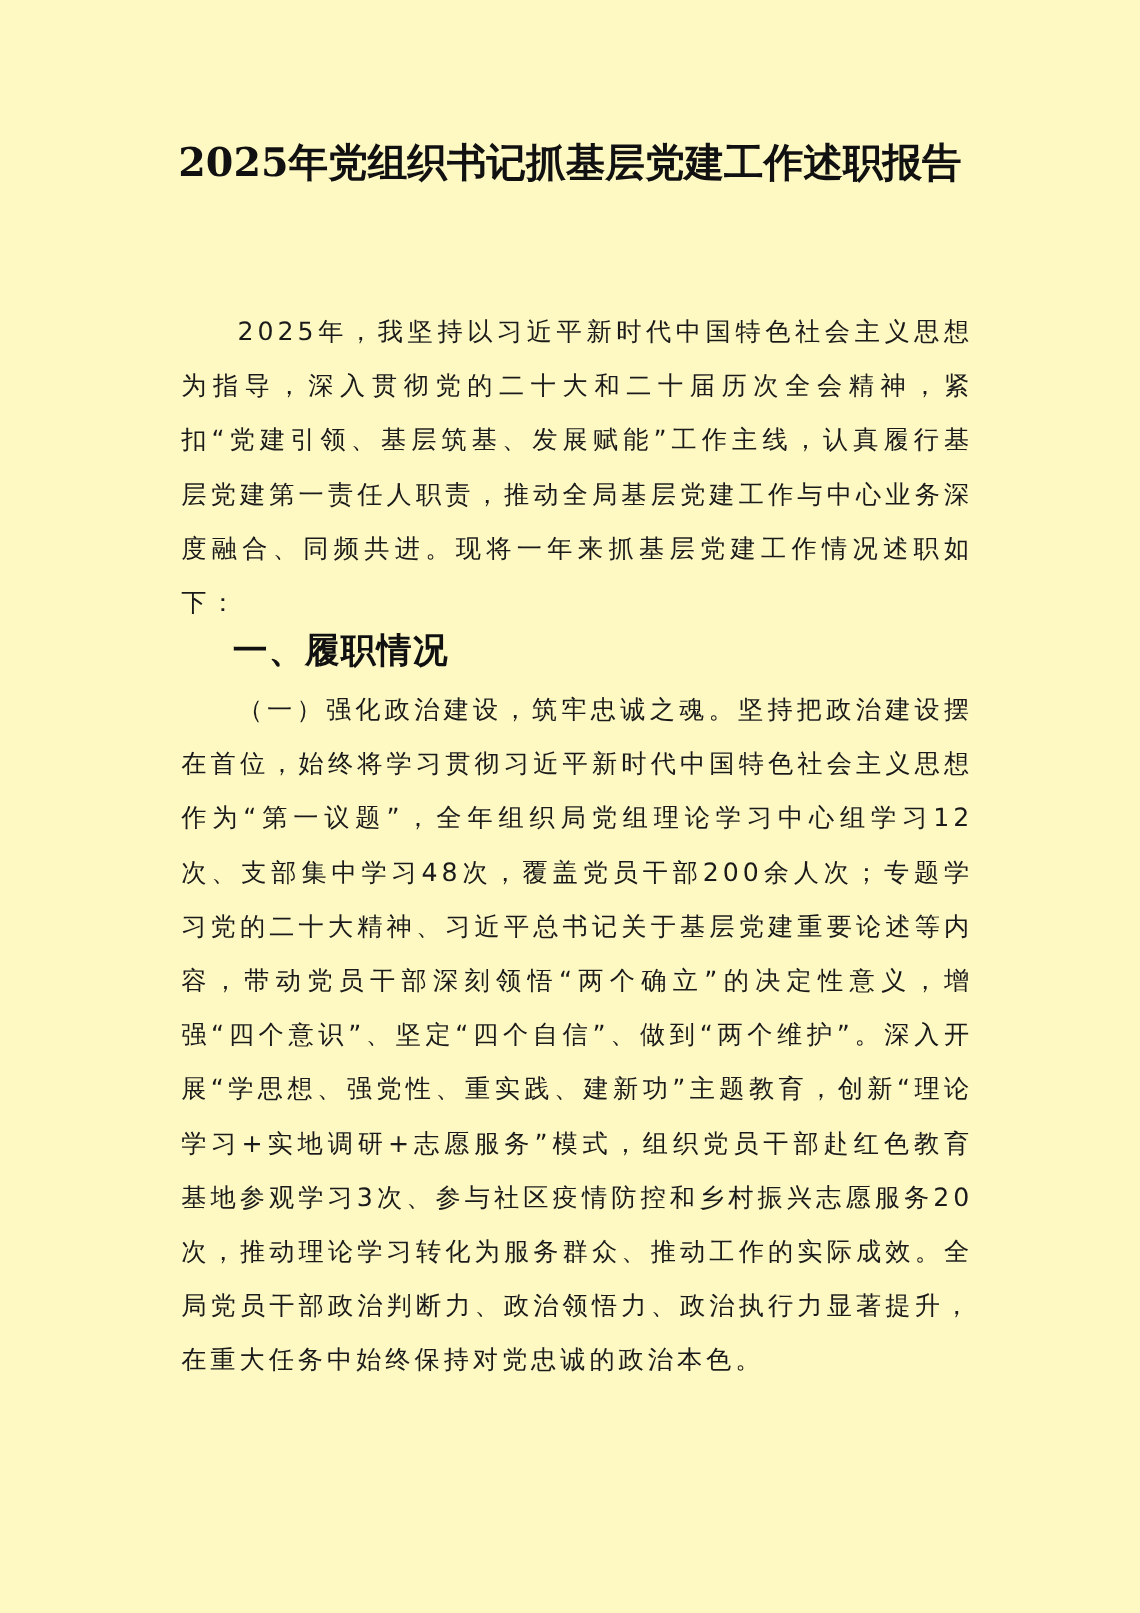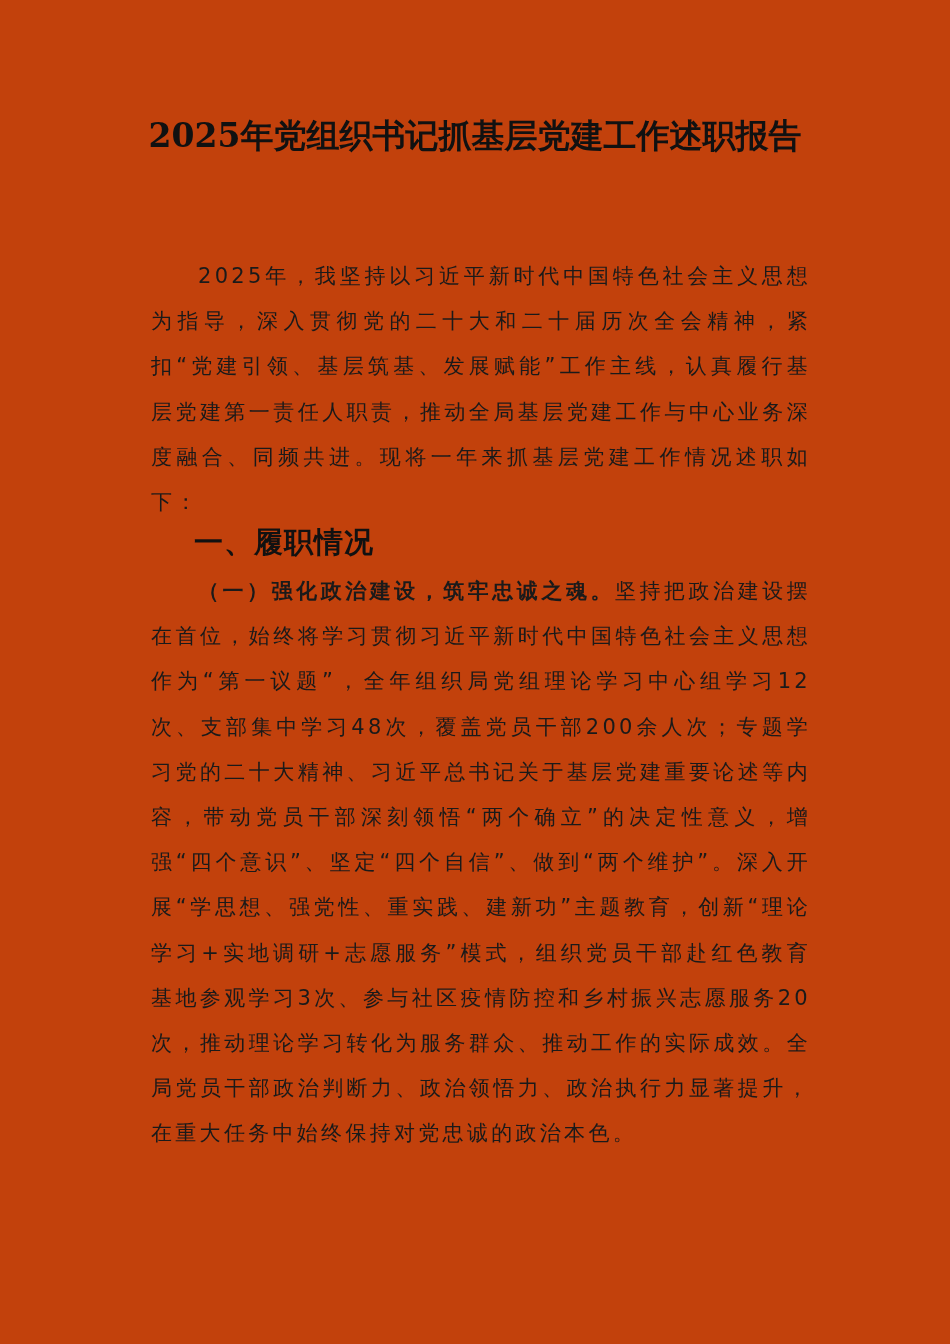--- a/index.html
+++ b/index.html
@@ -14,21 +14,21 @@
       overflow: hidden;
       font-family: "DejaVu Serif", "Liberation Serif", serif;
       color: #111111;
     }
     .page {
       position: absolute;
       left: 0;
       top: 0;
       width: 950px;
       height: 1344px;
-      background: #c2410c;
+      background: #fef9c3;
     }
     .title {
       position: absolute;
       left: 140px;
       width: 670px;
       top: 112px;
       text-align: center;
       font-family: "DejaVu Serif", "Liberation Serif", serif;
       font-weight: bold;
       font-size: 33px;
@@ -59,21 +59,21 @@
       margin: 0;
       font-size: 29px;
       line-height: 45px;
       font-weight: bold;
       font-family: "DejaVu Sans", "Liberation Sans", sans-serif;
       color: #111111;
       letter-spacing: 1px;
     }
     .p2 { top: 565px; }
     .sub-heading {
-      font-weight: bold;
+      font-weight: normal;
     }
   </style>
 </head>
 <body>
 
 <div class="page">
   <h1 class="title">2025年党组织书记抓基层党建工作述职报告</h1>
 
   <p class="body-text indent p1">2025年，我坚持以习近平新时代中国特色社会主义思想为指导，深入贯彻党的二十大和二十届历次全会精神，紧扣“党建引领、基层筑基、发展赋能”工作主线，认真履行基层党建第一责任人职责，推动全局基层党建工作与中心业务深度融合、同频共进。现将一年来抓基层党建工作情况述职如下：</p>
 

